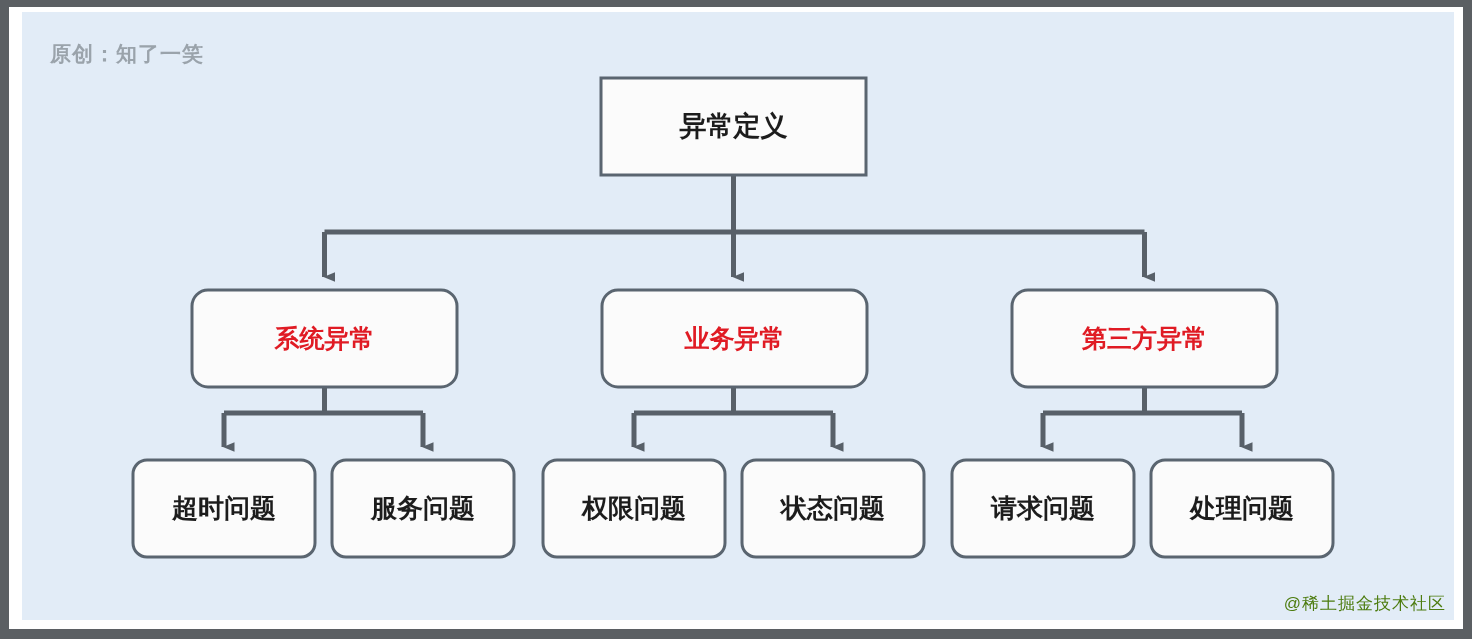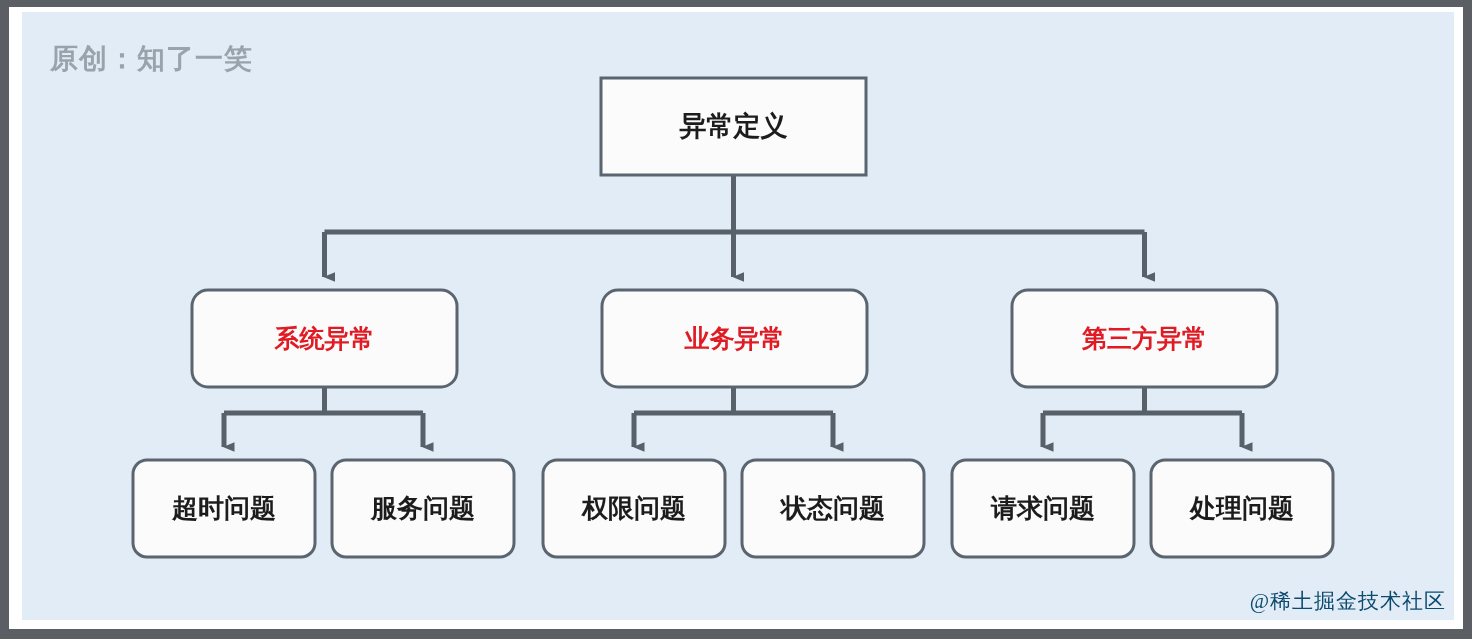--- a/index.html
+++ b/index.html
@@ -48,35 +48,34 @@
     position: absolute;
     left: 0;
     top: 0;
     width: 1472px;
     height: 639px;
   }
   .watermark-top {
     position: absolute;
     left: 50px;
     top: 40px;
-    font-size: 28px;
+    font-size: 21px;
     font-weight: bold;
     color: #9aa3ab;
     letter-spacing: 1px;
     white-space: nowrap;
   }
   .watermark-bottom {
     position: absolute;
     right: 26px;
     bottom: 24px;
-    font-size: 21px;
-    color: #0c4a6e;
+    font-size: 17px;
+    color: #4d7c0f;
     letter-spacing: 1px;
     white-space: nowrap;
-    font-family: Liberation Serif, serif;
   }
   .node-label {
     font-family: "Liberation Sans", "DejaVu Sans", sans-serif;
     font-weight: bold;
     text-anchor: middle;
     dominant-baseline: middle;
   }
   .label-root { font-size: 27px; fill: #1c1c1c; }
   .label-mid  { font-size: 25px; fill: #e01b24; }
   .label-leaf { font-size: 26px; fill: #1c1c1c; }

